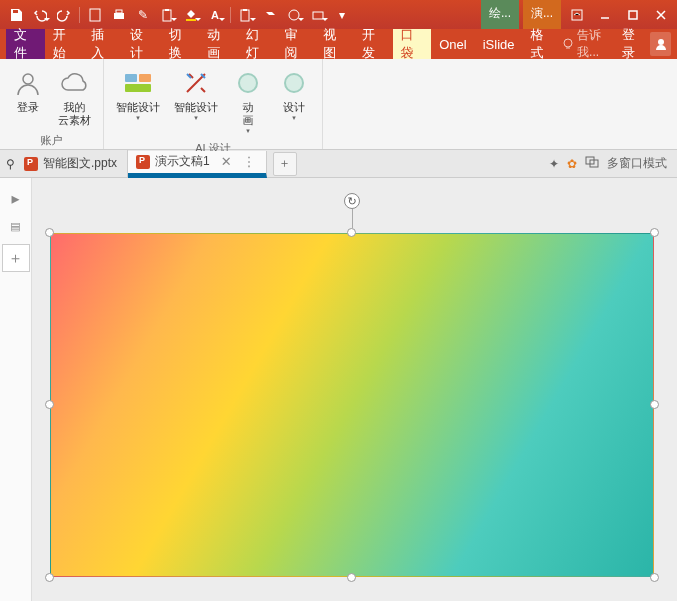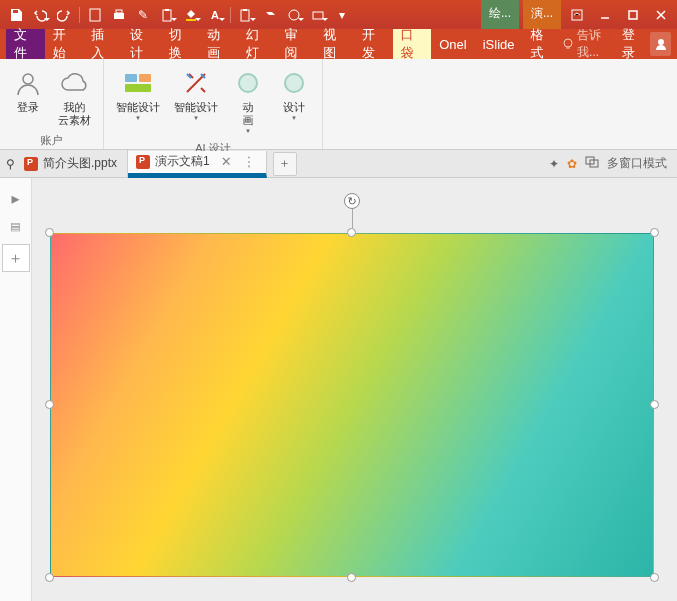--- a/index.html
+++ b/index.html
@@ -256,21 +256,21 @@
       </div>
     </div>
     <div class="rgroup-label">AI 设计</div>
   </div>
 </div>
 
 <div class="doc-tabs">
   <div class="doc-tab" style="padding-left:24px">
     <span style="position:absolute;left:6px">⚲</span>
     <span class="pp-ico"></span>
-    <span>简介头图.pptx</span>
+    <span>智能图文.pptx</span>
   </div>
   <div class="doc-tab active">
     <span class="pp-ico"></span>
     <span>演示文稿1</span>
     <span class="doc-close">✕</span>
     <span class="doc-close">⋮</span>
   </div>
   <div class="doc-add">＋</div>
   <div class="doc-right">
     <span class="doc-right-ico">✦</span>

